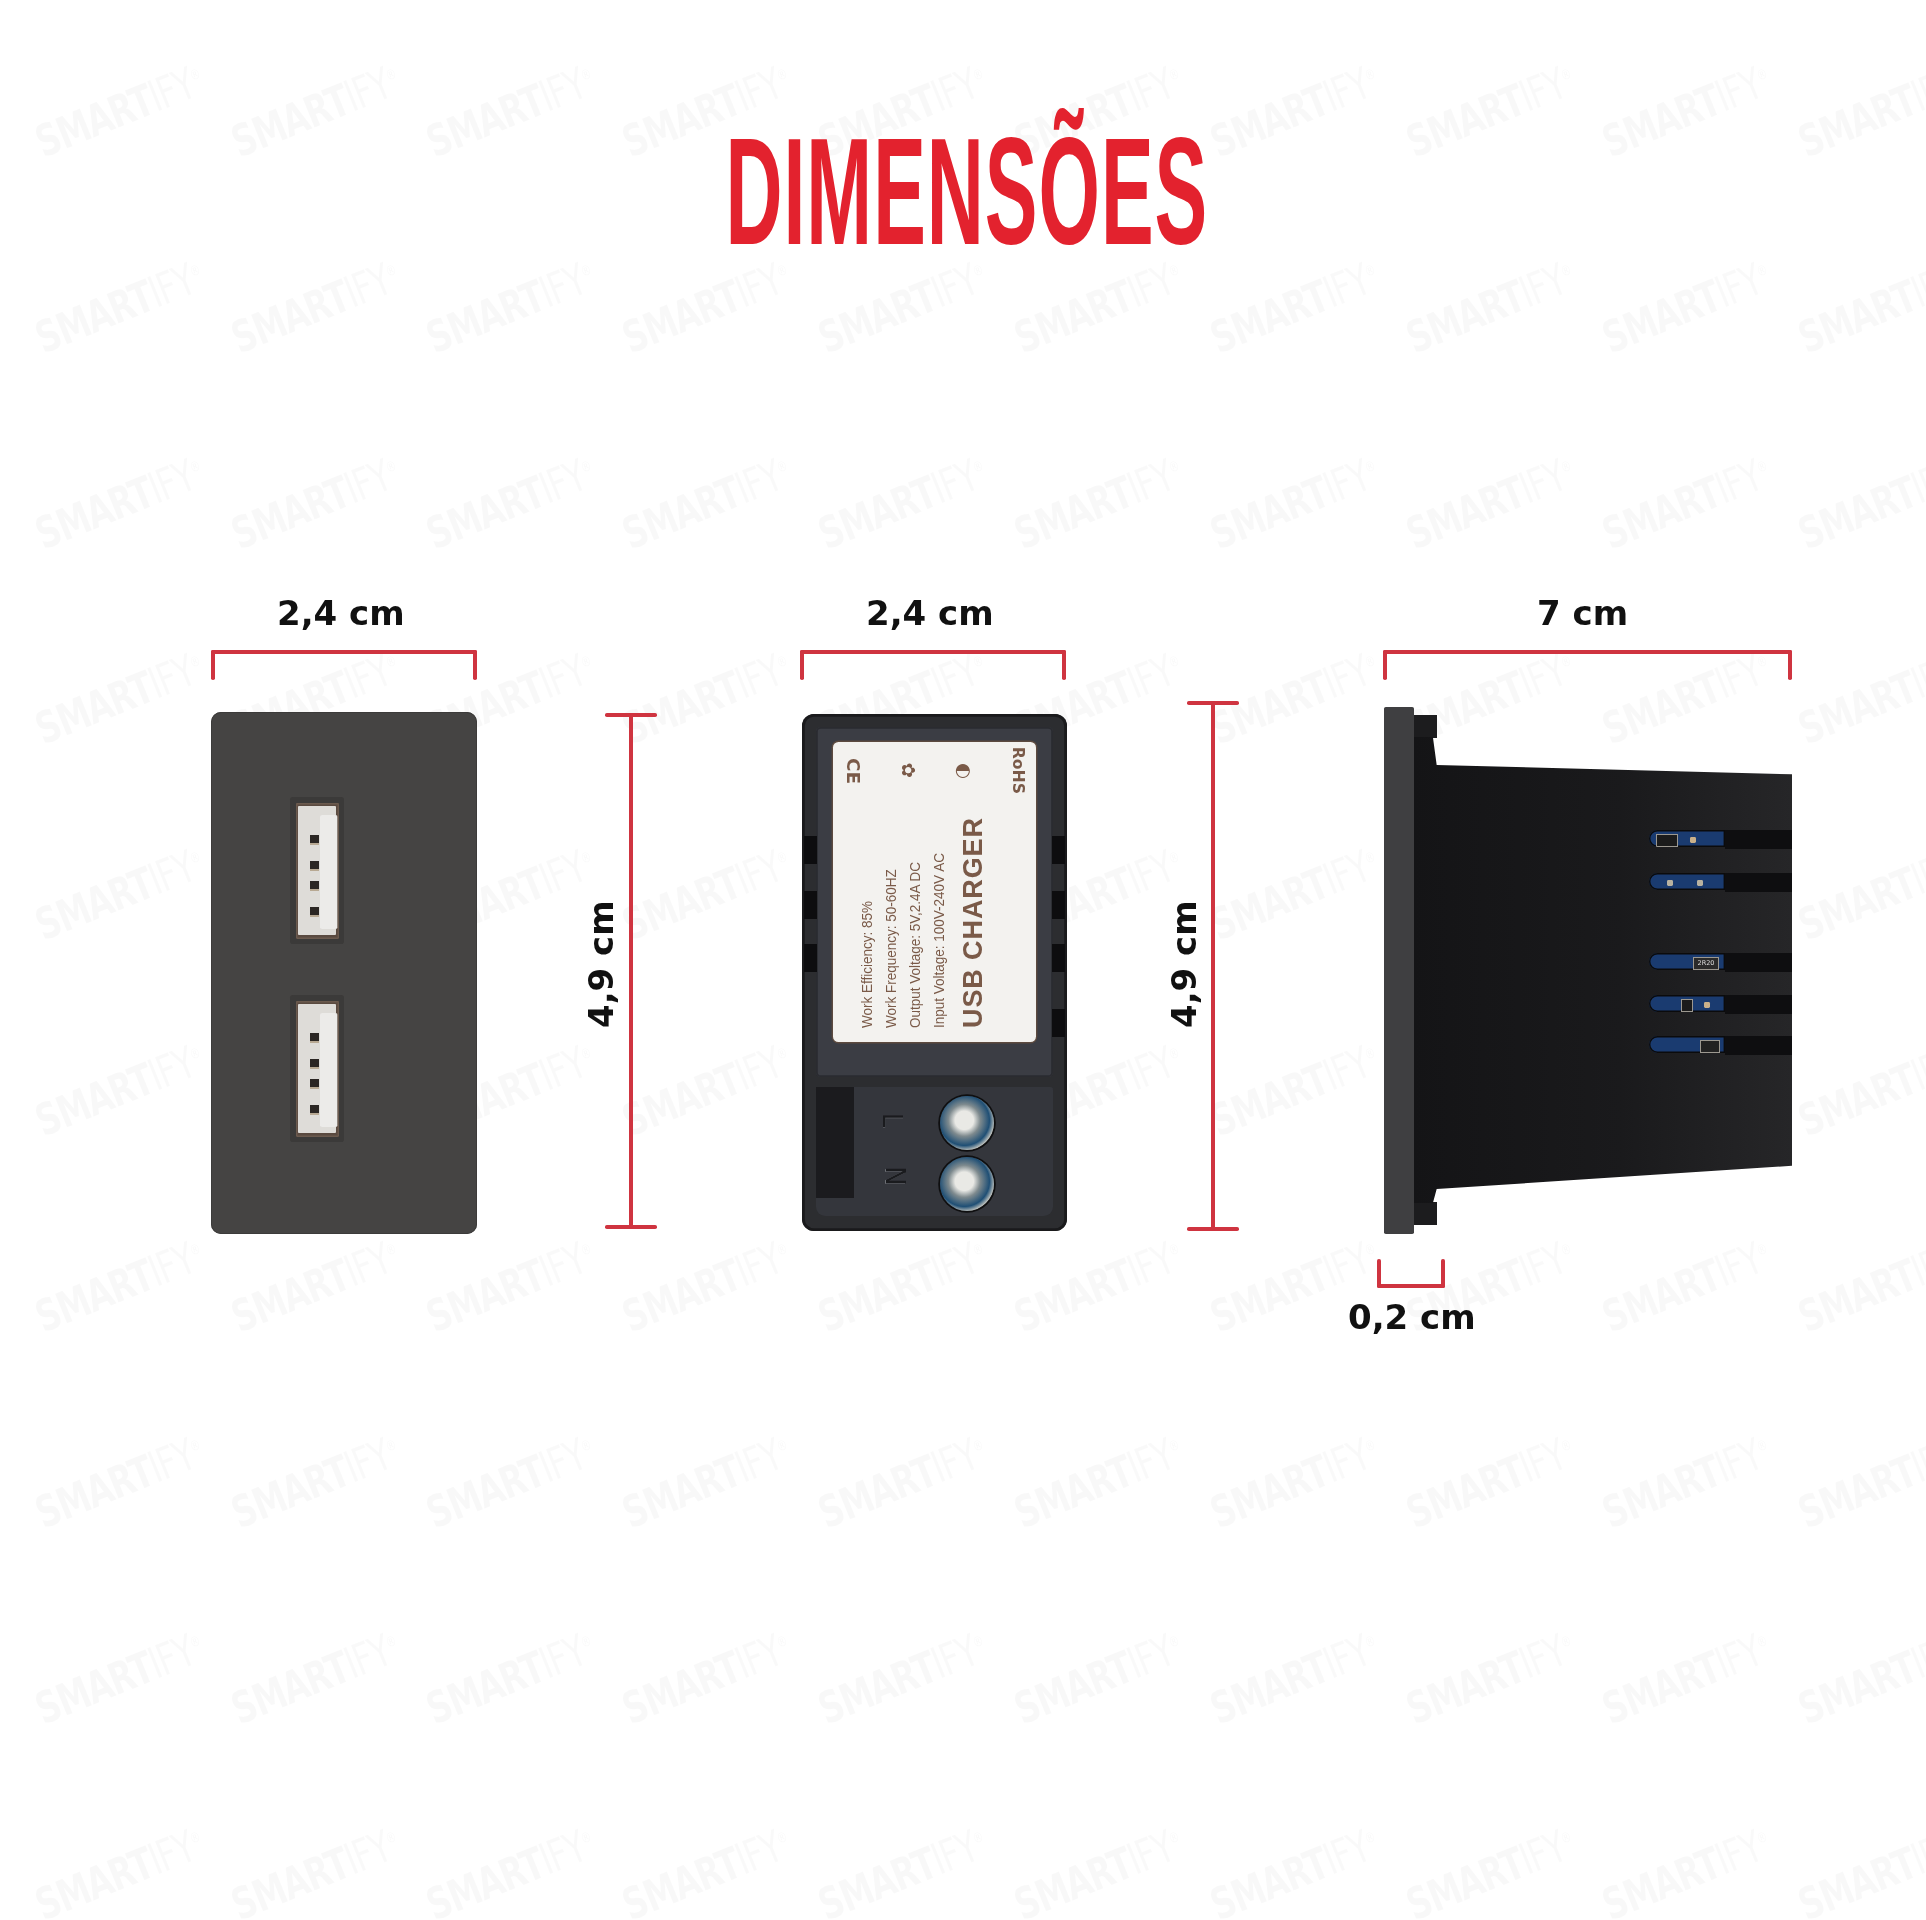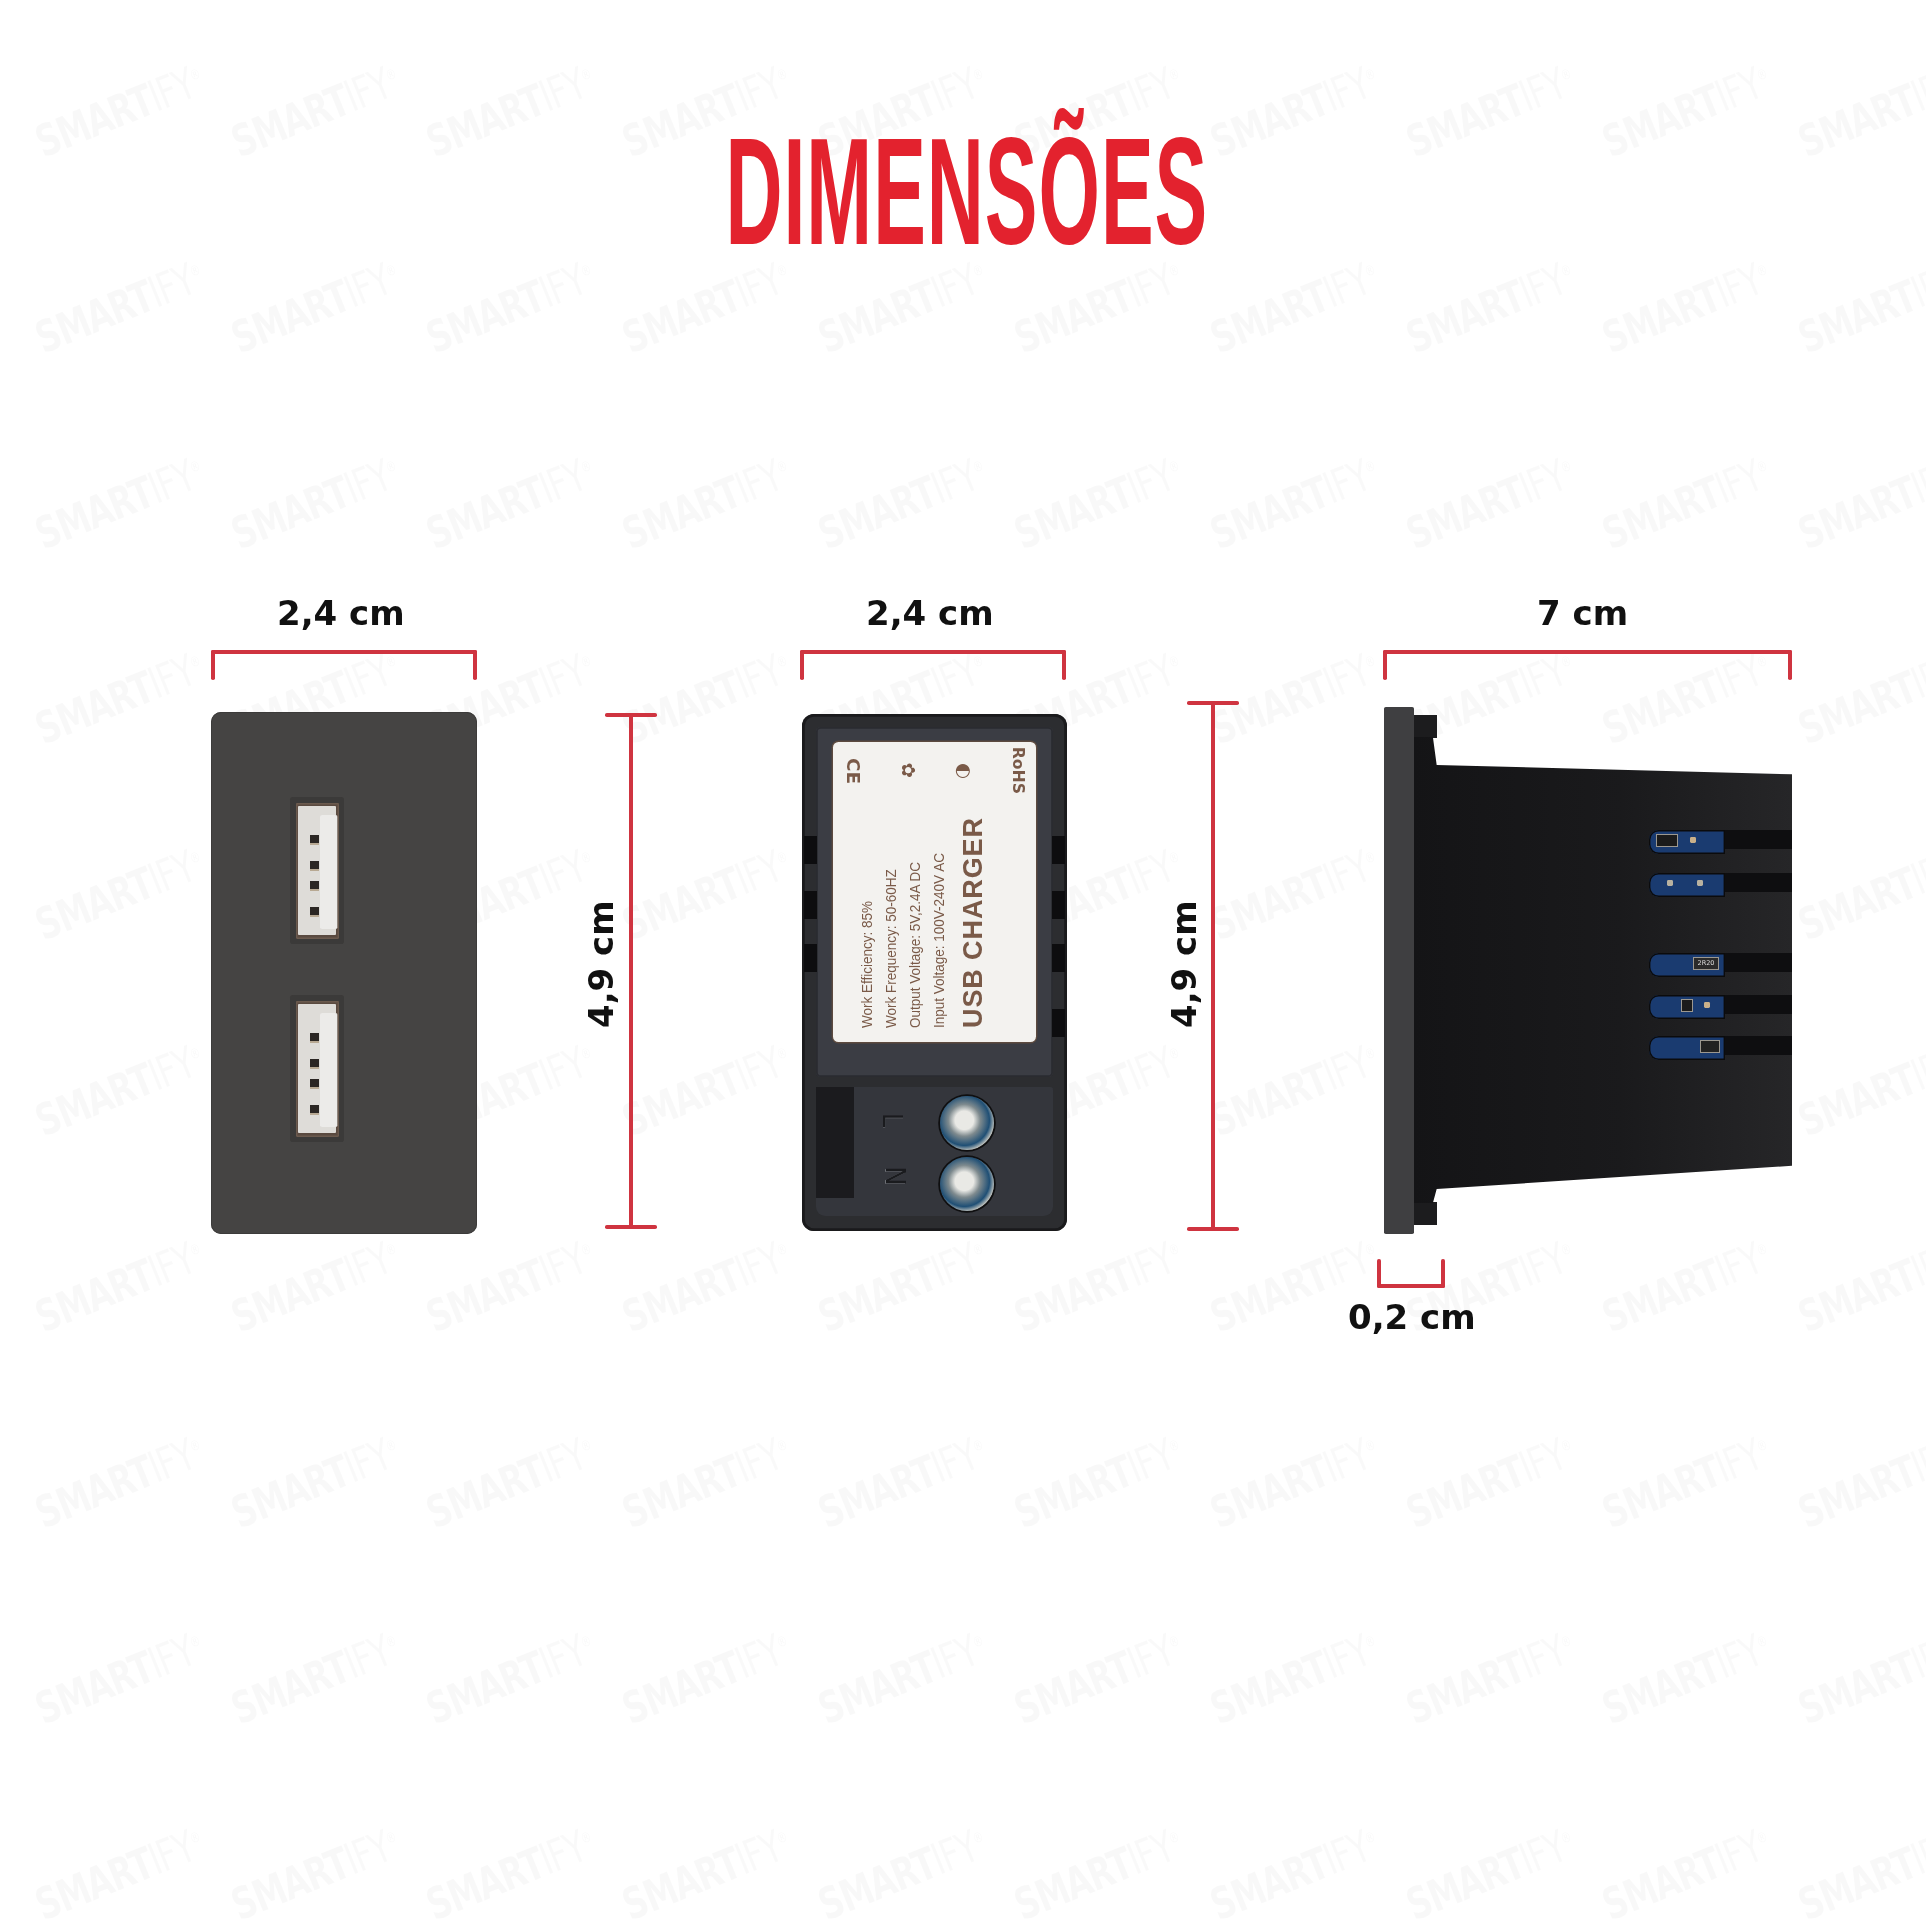--- a/index.html
+++ b/index.html
@@ -120,21 +120,21 @@
       background: #3f3f41; border-radius: 1.8px; z-index: 3;
     }
     .side-body {
       position: absolute; left: 1414px; top: 737px; width: 378px; height: 466px;
       background: linear-gradient(90deg, #141416 0%, #1a1a1c 55%, #262628 100%);
       z-index: 2; border-radius: 0 6.5px 6.5px 0;
       clip-path: polygon(0 0, 5% 0, 6% 6%, 100% 8%, 100% 92%, 6% 97%, 5% 100%, 0 100%);
     }
     .side-clip { position: absolute; left: 1414px; width: 23px; height: 23px; background: #1c1c1e; z-index: 2; }
     .vent {
-      position: absolute; left: 1649px; width: 76px; height: 24px; z-index: 3;
+      position: absolute; left: 1649px; width: 76px; height: 17px; z-index: 3;
       background: #1a3b70; border-radius: 9.7px 0 0 9.7px;
       box-shadow: inset 0 0 0 1.4px #0b0b0c;
       overflow: hidden;
     }
     .vent .chip { position: absolute; top: 4.1px; height: 11px; background: #1b1b1b; border: 0.9px solid #9c9890; }
     .vent .dot { position: absolute; top: 6.5px; width: 5.5px; height: 6.5px; background: #c9b08a; border-radius: 1.4px; }
     .vent-rib { position: absolute; left: 1725px; width: 67px; height: 19.4px; background: #0e0e10; z-index: 3; }
   </style>
 </head>
 <body>

